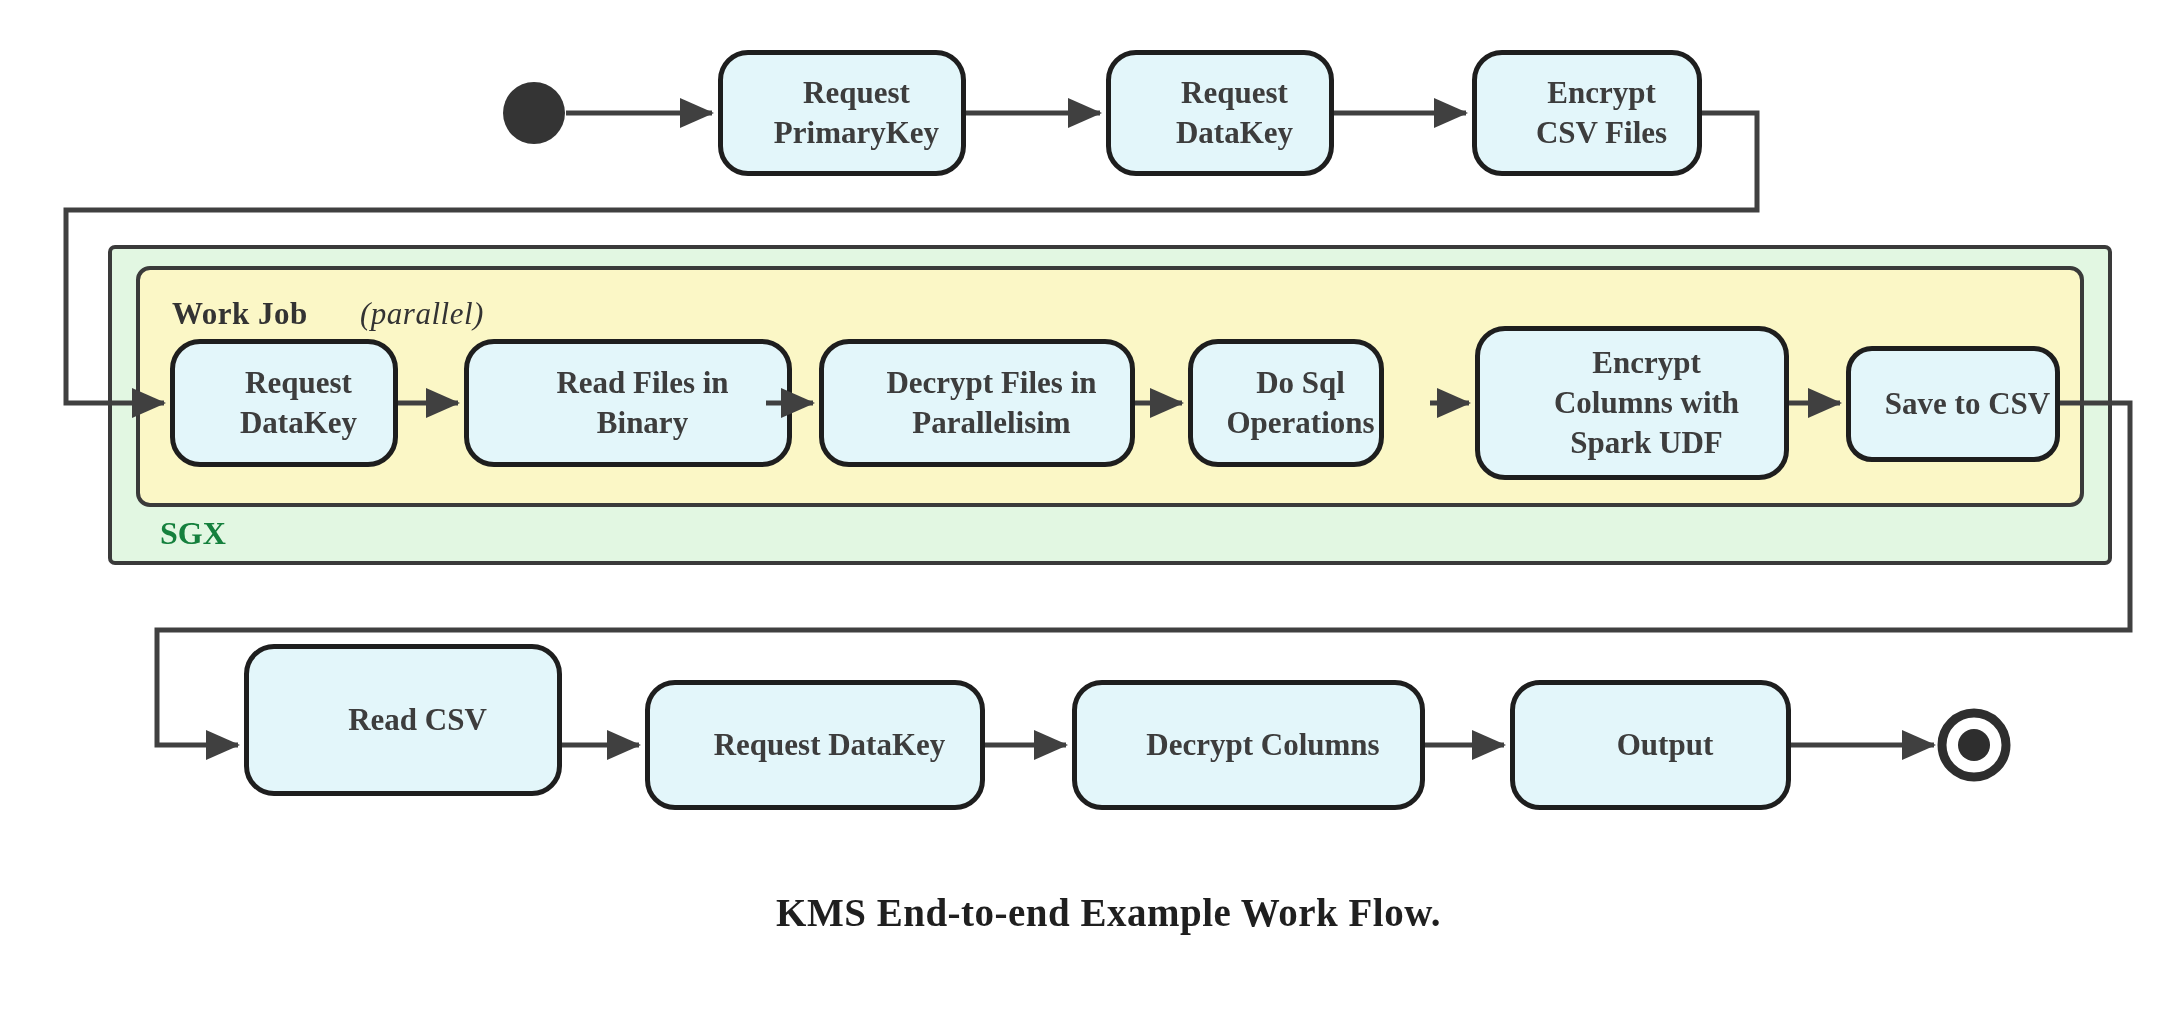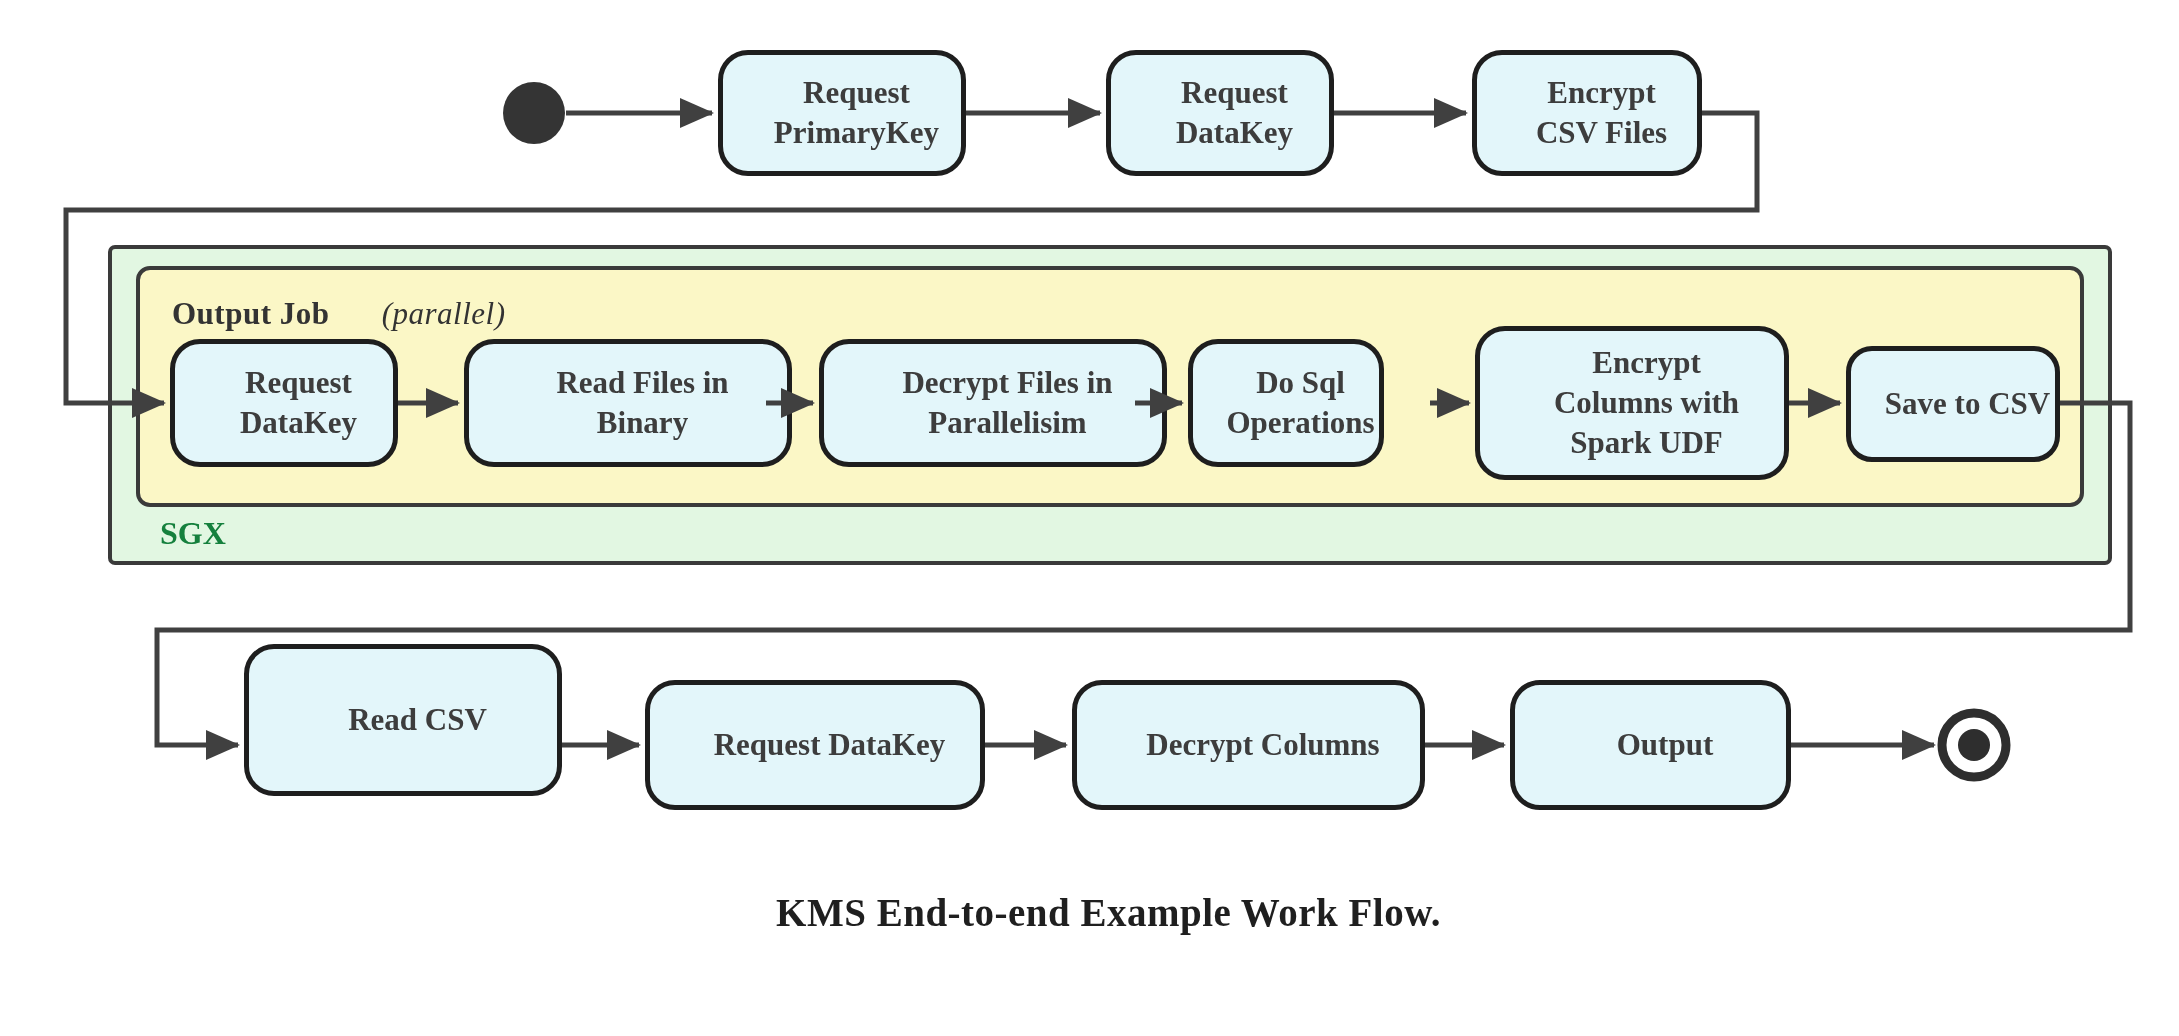--- a/index.html
+++ b/index.html
@@ -48,21 +48,21 @@
 <body>
 
 <div class="canvas">
 
   <div class="container sgx-box" style="left:108px;top:245px;width:2004px;height:320px;">
     <span class="sgx-label">SGX</span>
   </div>
 
   <div class="container spark-box" style="left:136px;top:266px;width:1948px;height:241px;">
     <div class="spark-label">
-      <span class="bold">Output Job</span>
+      <span class="bold">Work Job</span>
       <span class="ital">(parallel)</span>
     </div>
   </div>
 
   <div class="node" style="left:718px;top:50px;width:248px;height:126px;">
     <span class="node-label">Request
 PrimaryKey</span>
   </div>
   <div class="node" style="left:1106px;top:50px;width:228px;height:126px;">
     <span class="node-label">Request
@@ -74,21 +74,21 @@
   </div>
 
   <div class="node" style="left:170px;top:339px;width:228px;height:128px;">
     <span class="node-label">Request
 DataKey</span>
   </div>
   <div class="node" style="left:464px;top:339px;width:328px;height:128px;">
     <span class="node-label">Read Files in
 Binary</span>
   </div>
-  <div class="node" style="left:819px;top:339px;width:348px;height:128px;">
+  <div class="node" style="left:819px;top:339px;width:316px;height:128px;">
     <span class="node-label">Decrypt Files in
 Parallelisim</span>
   </div>
   <div class="node" style="left:1188px;top:339px;width:196px;height:128px;">
     <span class="node-label">Do Sql
 Operations</span>
   </div>
   <div class="node" style="left:1475px;top:326px;width:314px;height:154px;">
     <span class="node-label">Encrypt
 Columns with

